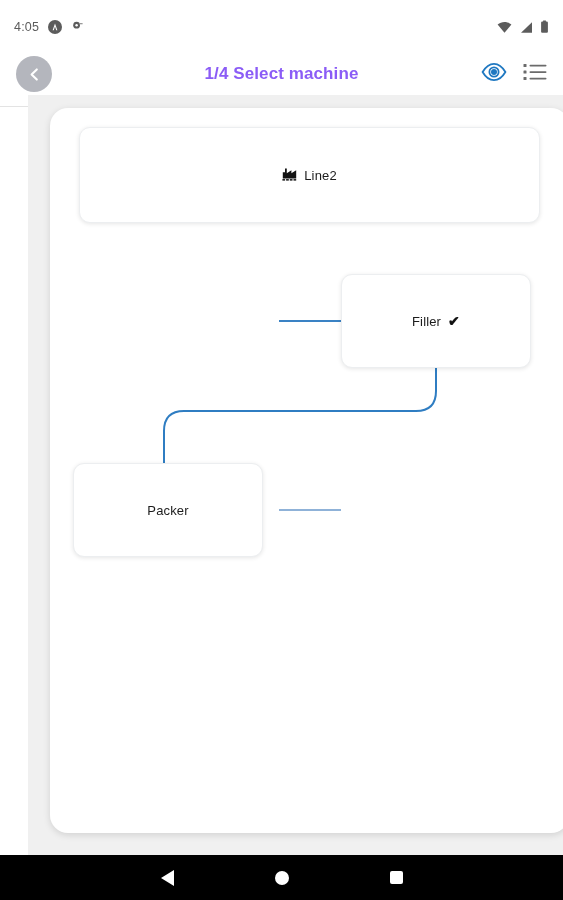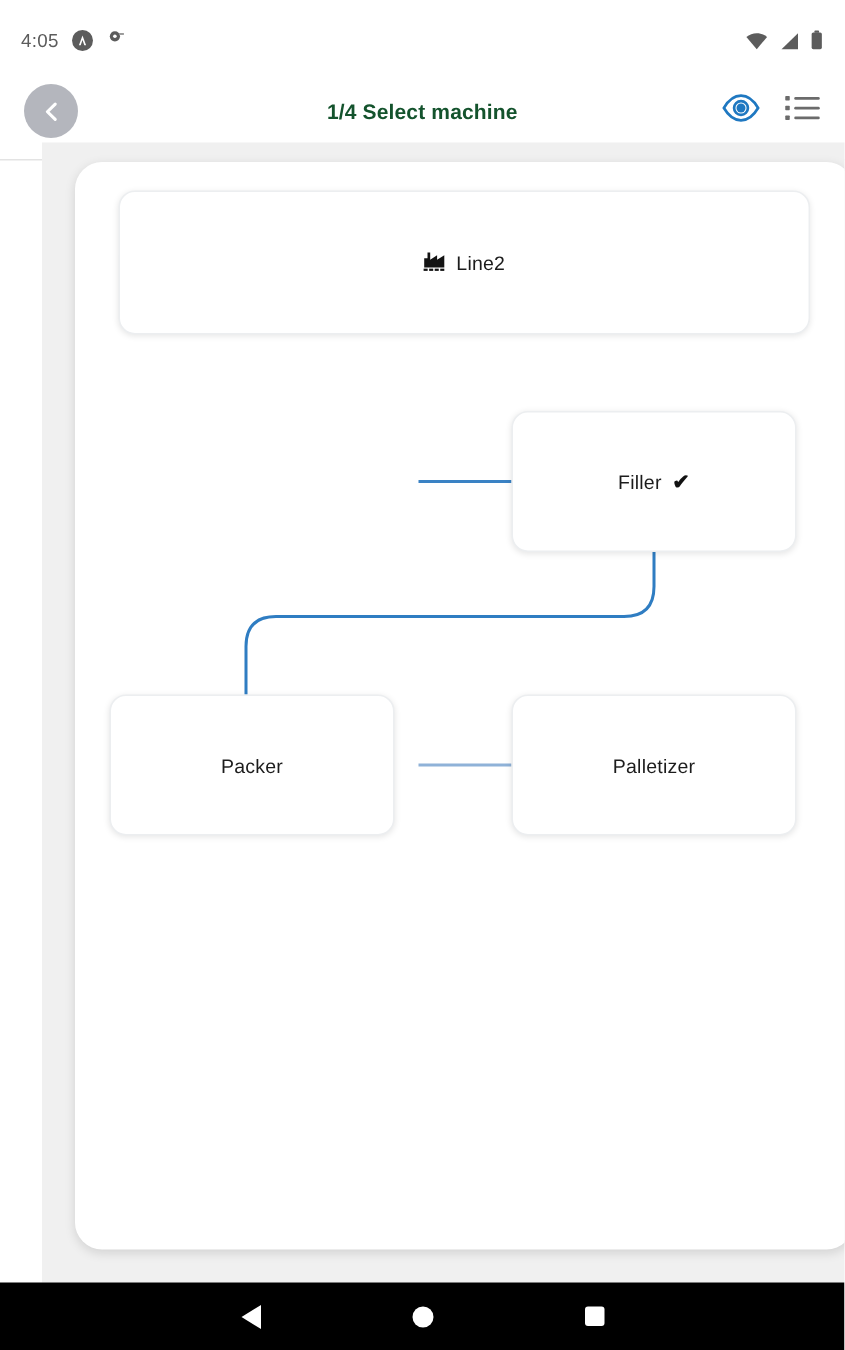--- a/index.html
+++ b/index.html
@@ -73,23 +73,23 @@
     align-items: center;
     justify-content: center;
     flex: 0 0 auto;
     cursor: pointer;
   }
   .back-button svg { display: block; }
   .app-bar-title {
     position: absolute;
     left: 0; right: 0;
     text-align: center;
-    font-size: 14px;
+    font-size: 17px;
     font-weight: bold;
-    color: #14532d;
+    color: #8b5cf6;
     pointer-events: none;
     letter-spacing: 0.1px;
   }
   .app-bar-actions {
     margin-left: auto;
     display: flex;
     align-items: center;
     gap: 16px;
     z-index: 2;
   }
@@ -300,25 +300,20 @@
         <span class="check-mark">✔</span>
       </span>
     </div>
 
     <div class="node node-packer">
       <span class="node-label">
         <span>Packer</span>
       </span>
     </div>
 
-    <div class="node node-pallet">
-      <span class="node-label">
-        <span>Palletizer</span>
-      </span>
-    </div>
 
 
   </div>
 </div>
 
 <div class="nav-bar">
   <div class="nav-btn">
     <span class="nav-back"></span>
   </div>
   <div class="nav-btn">

